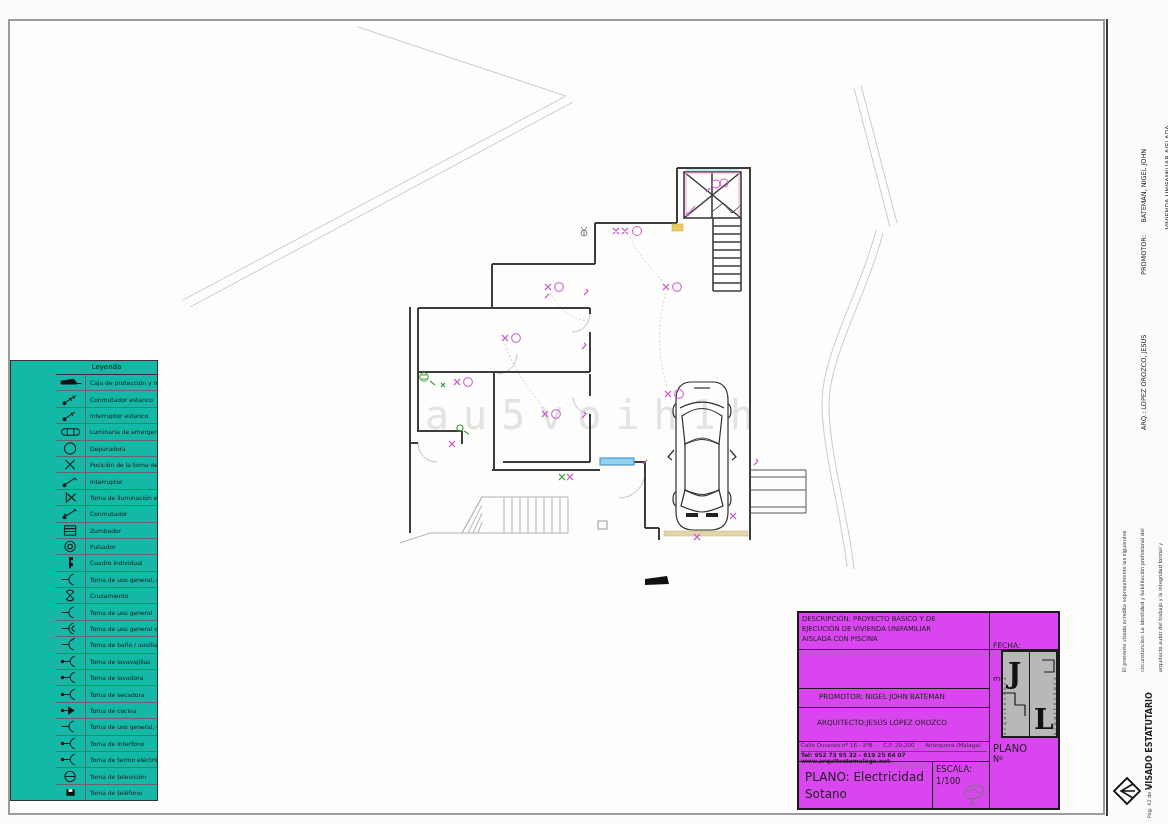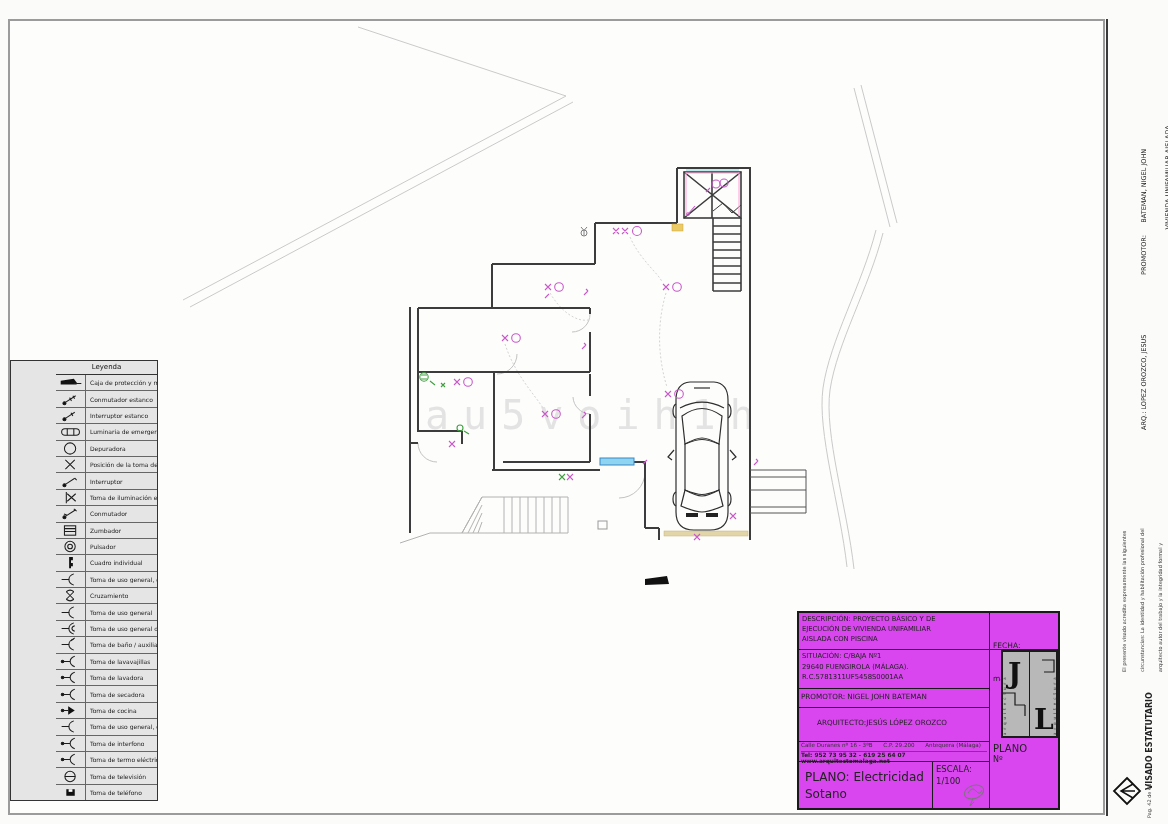--- a/index.html
+++ b/index.html
@@ -19,21 +19,21 @@
   .sb-promotor{left:1124px;top:105px;height:170px;font-size:6.5px;}
   .sb-arq{left:1124px;top:330px;height:100px;font-size:6.5px;}
   .sb-note{left:1110px;top:520px;height:152px;font-size:5px;color:#333;}
   .sb-note div{line-height:1.18;}
   .sb-visado{left:1131px;top:638px;height:152px;font-size:6px;}
   .sb-visado .big{font-size:8px;font-weight:bold;}
   .sb-page{left:1146px;top:770px;height:48px;font-size:5px;color:#444;}
   .sb-stamp{position:absolute;left:1112px;top:776px;width:30px;height:30px;}
   
   .legend{position:absolute;left:10px;top:360px;width:148px;height:441px;
-    border:1.5px solid #333;background:#e5e5e5;box-sizing:border-box;
+    border:1.5px solid #333;background:#14b8a6;box-sizing:border-box;
     display:flex;flex-direction:column;padding-left:45px;}
   .lg-title{height:13px;flex:none;border-bottom:1px solid #333;text-align:center;
     font-size:7px;line-height:13px;color:#111;}
   .lg-row{flex:1;display:flex;align-items:center;border-top:1px solid #666;box-sizing:border-box;}
   .lg-row:first-of-type{border-top:none;}
   .lg-sym{width:30px;flex:none;height:100%;border-right:1px solid #666;
     display:flex;align-items:center;justify-content:center;box-sizing:border-box;}
   .lg-label{font-size:6px;padding-left:4px;white-space:nowrap;overflow:hidden;color:#1c1c1c;}
   .glyph{stroke:#1c1c1c;fill:none;stroke-width:1.1;}
   
@@ -41,21 +41,21 @@
   .watermark{position:absolute;left:425px;top:392px;font-size:40px;font-weight:400;
     font-family:"DejaVu Sans Mono",monospace;letter-spacing:14px;color:#cfcfcf;opacity:.55;}
   
   .titleblock{position:absolute;left:797px;top:611px;width:263px;height:199px;
     border:2px solid #1a1a1a;background:#d946ef;box-sizing:border-box;font-family:"DejaVu Sans",sans-serif;}
   .tb-line{position:absolute;background:#1a1a1a;}
   .tb-cell{position:absolute;box-sizing:border-box;color:#222;}
   .tb-desc{left:0;top:0;width:190px;height:36px;padding:2px 3px;font-size:6.8px;line-height:1.45;}
   .tb-fecha{left:190px;top:0;width:69px;height:36px;padding:4px 4px;font-size:7.5px;line-height:1.5;white-space:pre;}
   .tb-sit{left:0;top:36px;width:190px;height:39px;padding:2px 3px;font-size:6.8px;line-height:1.55;}
-  .tb-prom{left:0;top:75px;width:190px;height:19px;padding:4px 2px 0;font-size:7.2px;}
+  .tb-prom{left:0;top:75px;width:190px;height:19px;padding:4px 20px 0;font-size:7.2px;}
   .tb-arq{left:0;top:94px;width:190px;height:34px;padding:11px 18px 0;font-size:7.2px;}
   .tb-addr1{left:0;top:128px;width:186px;height:10px;padding:1px 2px 0;font-size:5.6px;white-space:pre;color:#333;}
   .tb-addr2{left:0;top:138px;width:186px;height:10px;padding:1px 2px 0;font-size:5.8px;font-weight:bold;color:#222;}
   .tb-plano{left:0;top:148px;width:133px;height:49px;padding:8px 0 0 6px;font-size:12px;line-height:1.4;}
   .tb-escala{left:133px;top:148px;width:57px;height:49px;padding:3px 0 0 4px;font-size:8.5px;line-height:1.4;}
   .tb-planonum{left:190px;top:128px;width:71px;height:69px;}
   .tb-pn-label{position:absolute;left:4px;top:2px;font-size:10px;}
   .tb-pn-no{position:absolute;left:4px;top:14px;font-size:8px;}
   .tb-pn-num{position:absolute;left:16px;top:8px;font-size:52px;font-weight:400;color:#111;}
   .tb-logo{position:absolute;left:202px;top:37px;width:57px;height:88px;}
@@ -538,25 +538,20 @@
 
   <div class="tb-cell tb-desc">
     <div>DESCRIPCIÓN: PROYECTO BÁSICO Y DE</div>
     <div>EJECUCIÓN DE VIVIENDA UNIFAMILIAR</div>
     <div>AISLADA CON PISCINA</div>
   </div>
   <div class="tb-cell tb-fecha">
     <div>FECHA:</div>
     <div>mayo  2024</div>
   </div>
-  <div class="tb-cell tb-sit">
-    <div>SITUACIÓN:  C/BAJA Nº1</div>
-    <div>29640 FUENGIROLA (MÁLAGA).</div>
-    <div>R.C.5781311UF5458S0001AA</div>
-  </div>
   <div class="tb-cell tb-prom">PROMOTOR: NIGEL JOHN BATEMAN</div>
   <div class="tb-cell tb-arq">ARQUITECTO:JESÚS LÓPEZ OROZCO</div>
   <div class="tb-cell tb-addr1">Calle Duranes nº 16 - 3ºB      C.P. 29.200      Antequera (Málaga)</div>
   <div class="tb-cell tb-addr2">Tel: 952 73 95 32 - 619 25 64 07 www.arquitectomalaga.net</div>
   <div class="tb-cell tb-plano">
     <div>PLANO: Electricidad</div>
     <div>Sotano</div>
   </div>
   <div class="tb-cell tb-escala">
     <div>ESCALA:</div>

